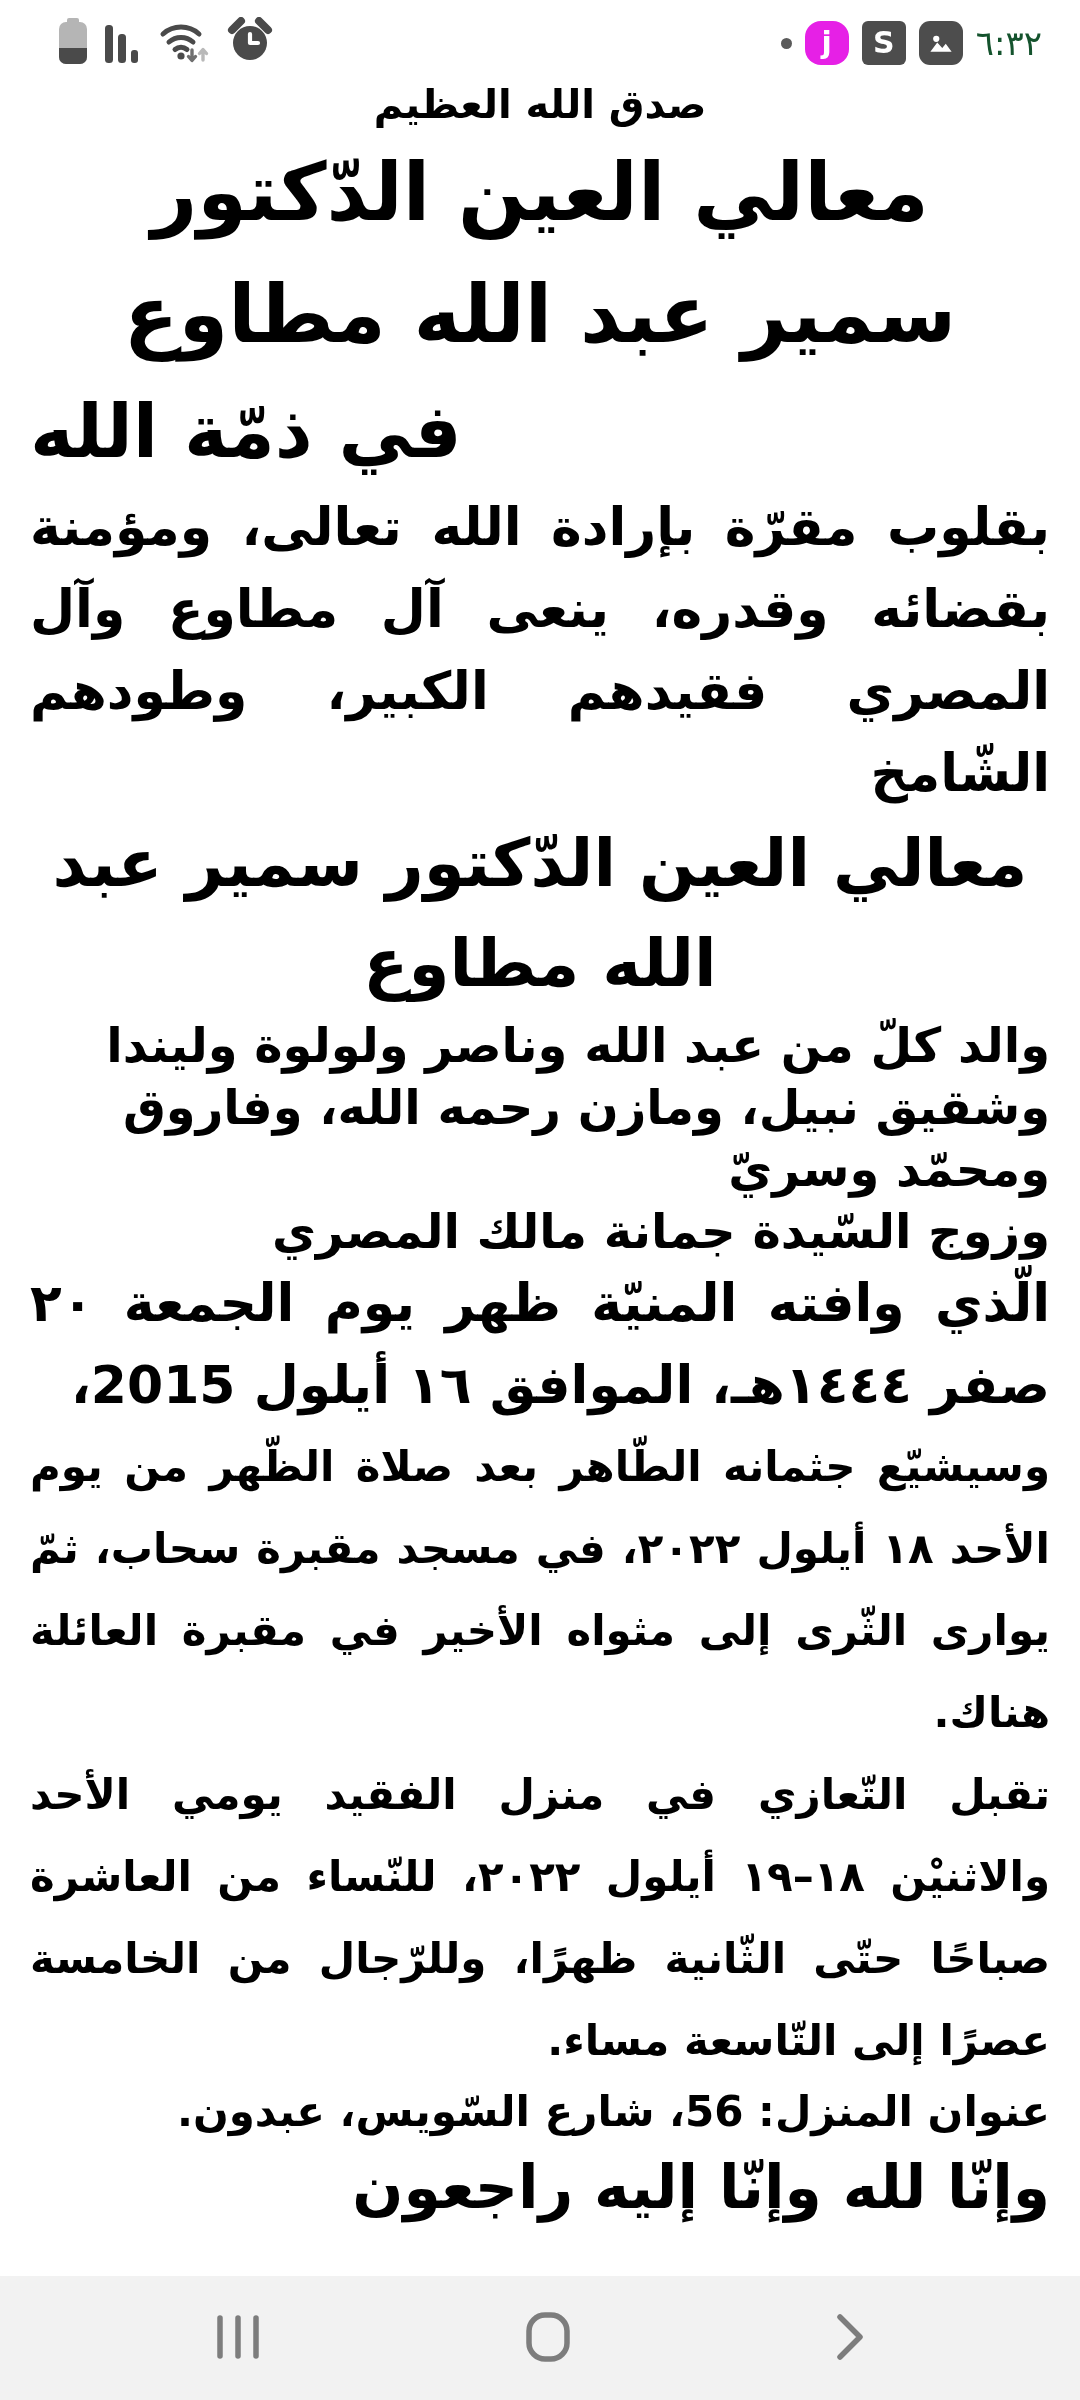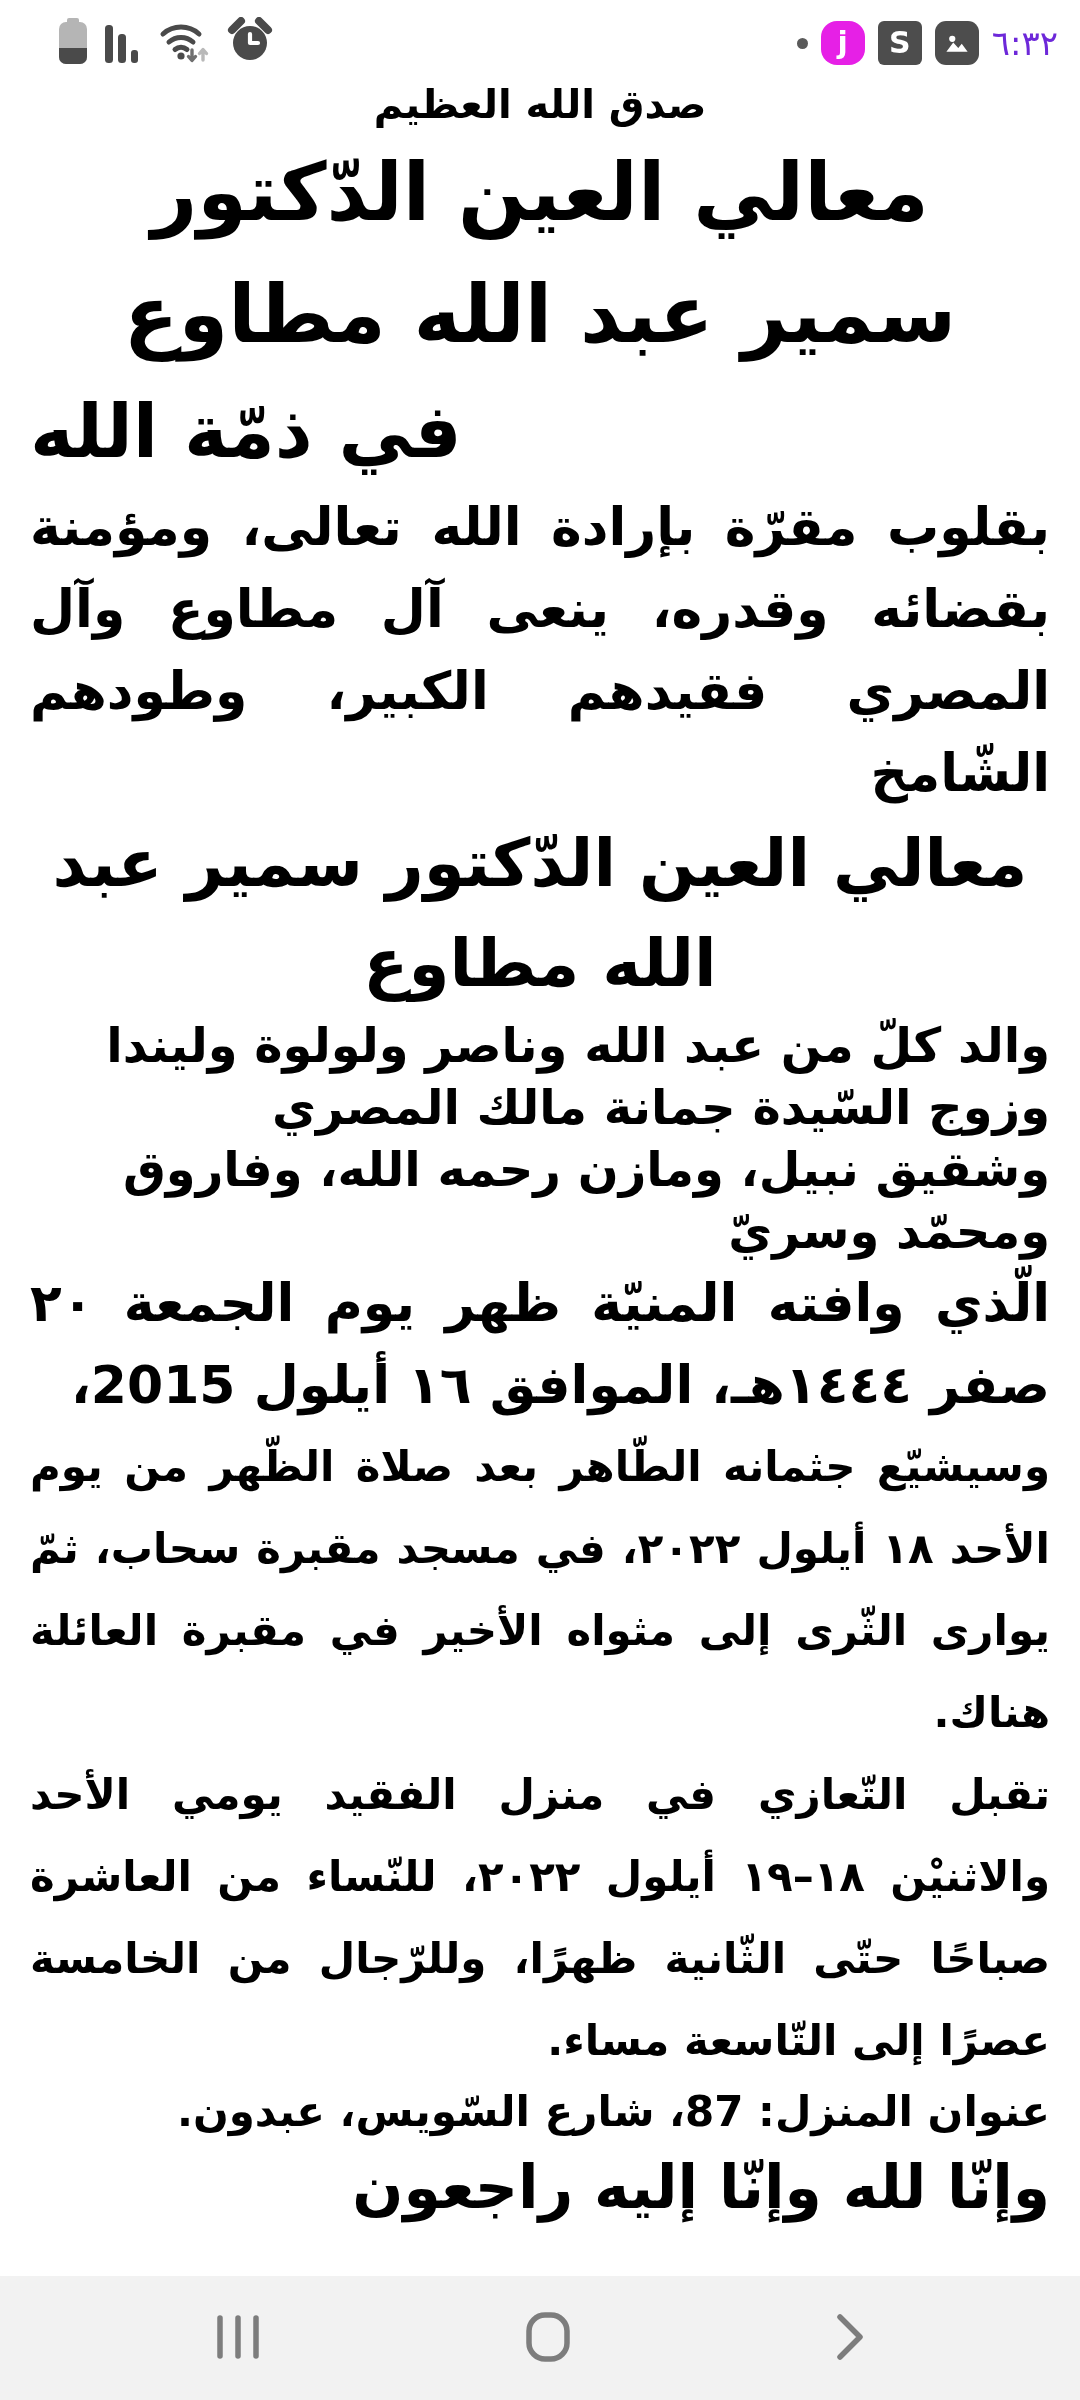--- a/index.html
+++ b/index.html
@@ -21,21 +21,21 @@
   .status-right{display:flex;align-items:center;gap:13px;}
   .badge{
     width:44px;height:44px;border-radius:13px;
     display:flex;align-items:center;justify-content:center;
     color:#fff;font-weight:bold;font-size:30px;line-height:1;
   }
   .badge-j{background:#e620e6;border-radius:16px;}
   .badge-s{background:#4d4d4d;border-radius:6px;}
   .badge-gallery{background:#4d4d4d;border-radius:11px;}
   .notif-dot{width:11px;height:11px;border-radius:50%;background:#5a5a5a;margin-left:4px;}
-  .clock-text{color:#6d28d9;font-size:34px;letter-spacing:1px;margin-right:2px;}
+  .clock-text{color:#14532d;font-size:34px;letter-spacing:1px;margin-right:18px;}
 
   
   .doc{
     flex:1 1 auto;overflow:hidden;direction:rtl;
     padding:0 30px;box-sizing:border-box;color:#000;
     font-weight:bold;
   }
   .doc p,.doc h1,.doc h2{margin:0;}
   .line-basmala{margin-top:8px;font-size:40px;line-height:56px;text-align:center;}
   .title-main{margin-top:26px;font-size:80px;line-height:122px;text-align:center;font-weight:bold;}
@@ -118,28 +118,28 @@
     <p class="line-basmala">صدق الله العظيم</p>
 
     <h1 class="title-main">معالي العين الدّكتور سمير عبد الله مطاوع</h1>
     <h1 class="title-sub">في ذمّة الله</h1>
 
     <p class="para">بقلوب مقرّة بإرادة الله تعالى، ومؤمنة بقضائه وقدره، ينعى آل مطاوع وآل المصري فقيدهم الكبير، وطودهم الشّامخ</p>
 
     <h2 class="name-repeat">معالي العين الدّكتور سمير عبد الله مطاوع</h2>
 
     <p class="relation">والد كلّ من عبد الله وناصر ولولوة وليندا</p>
+    <p class="relation">وشقيق نبيل، ومازن رحمه الله، وفاروق ومحمّد وسريّ</p>
     <p class="relation">وزوج السّيدة جمانة مالك المصري</p>
-    <p class="relation">وشقيق نبيل، ومازن رحمه الله، وفاروق ومحمّد وسريّ</p>
 
     <p class="para">الّذي وافته المنيّة ظهر يوم الجمعة ٢٠ صفر ١٤٤٤هـ، الموافق ١٦ أيلول 2015،</p>
     <p class="para-tight">وسيشيّع جثمانه الطّاهر بعد صلاة الظّهر من يوم الأحد ١٨ أيلول ٢٠٢٢، في مسجد مقبرة سحاب، ثمّ يوارى الثّرى إلى مثواه الأخير في مقبرة العائلة هناك.</p>
     <p class="para-tight">تقبل التّعازي في منزل الفقيد يومي الأحد والاثنيْن ١٨–١٩ أيلول ٢٠٢٢، للنّساء من العاشرة صباحًا حتّى الثّانية ظهرًا، وللرّجال من الخامسة عصرًا إلى التّاسعة مساء.</p>
 
-    <p class="address">عنوان المنزل: 87، شارع السّويس، عبدون.</p>
+    <p class="address">عنوان المنزل: 56، شارع السّويس، عبدون.</p>
 
     <p class="closing">وإنّا لله وإنّا إليه راجعون</p>
   </main>
 
   <nav class="nav-bar">
     <button class="nav-btn" aria-label="recents">
       <span>
         <svg width="52" height="48" viewBox="0 0 52 48">
           <line x1="8" y1="5" x2="8" y2="43" stroke="#7d7d7d" stroke-width="5.5" stroke-linecap="round"></line>
           <line x1="26" y1="5" x2="26" y2="43" stroke="#7d7d7d" stroke-width="5.5" stroke-linecap="round"></line>

